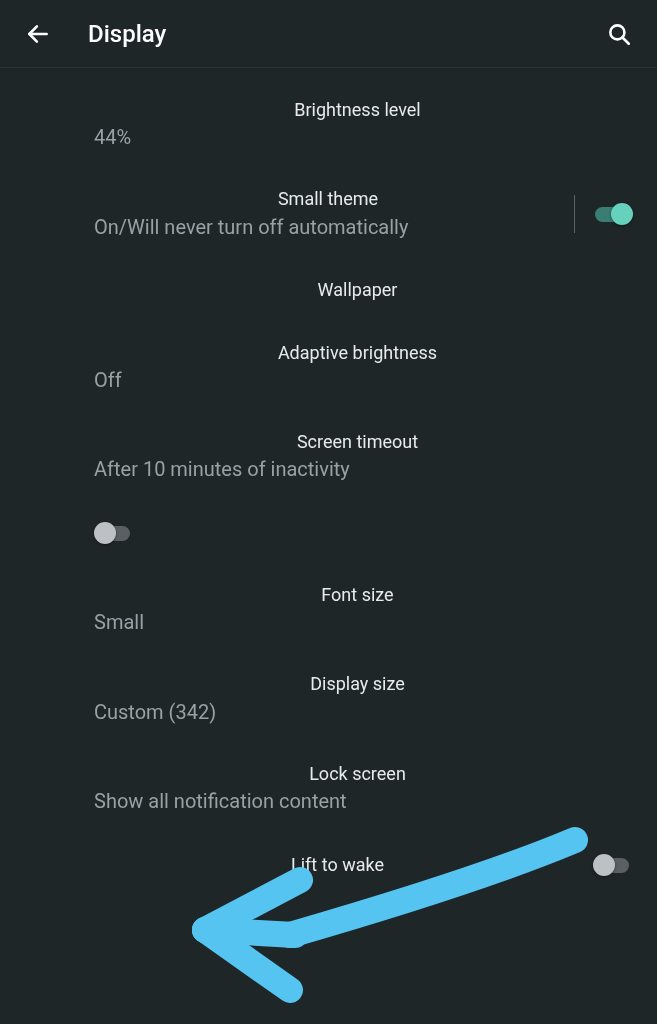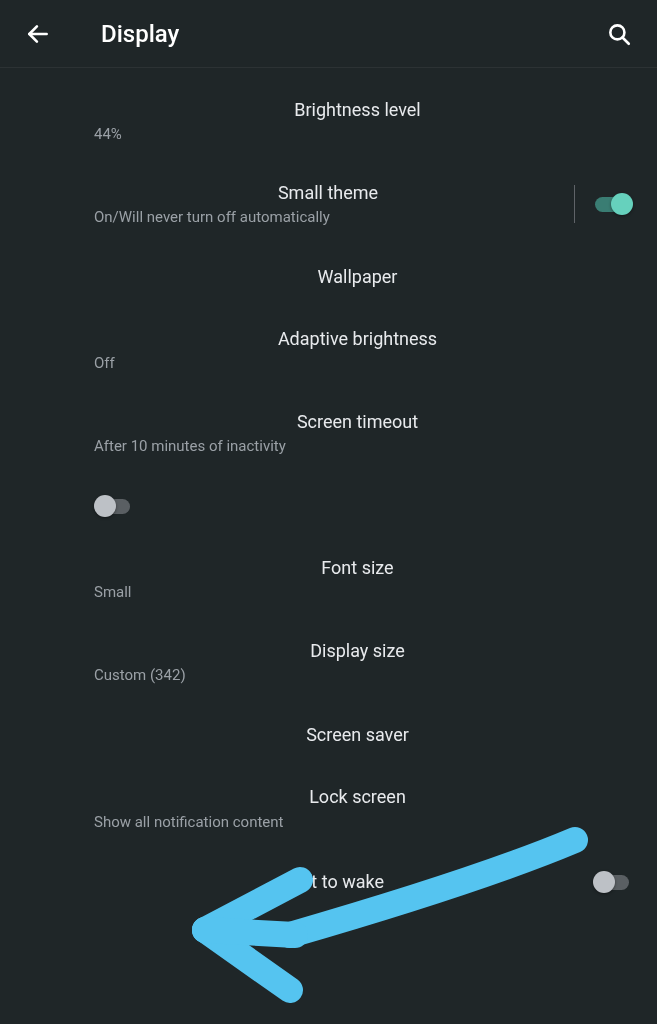--- a/index.html
+++ b/index.html
@@ -25,21 +25,21 @@
     display: flex;
     align-items: center;
     justify-content: center;
     cursor: pointer;
     color: #ffffff;
   }
   .title {
     font-size: 24px;
     font-weight: 500;
     color: #ffffff;
-    margin-left: 43px;
+    margin-left: 30px;
     flex: 1;
   }
   .search-btn {
     width: 40px;
     height: 40px;
     display: flex;
     align-items: center;
     justify-content: center;
     cursor: pointer;
     color: #ffffff;
@@ -62,21 +62,21 @@
     flex: 1;
     padding-right: 12px;
   }
   .primary {
     font-size: 18px;
     color: #e8eaed;
     line-height: 1.35;
     text-align: center;
   }
   .secondary {
-    font-size: 15px;
+    font-size: 20px;
     color: #9aa0a6;
     margin-top: 2px;
     line-height: 1.35;
   }
   .divider-v {
     width: 1px;
     height: 38px;
     background: #5f6368;
     margin-right: 18px;
   }
@@ -192,25 +192,20 @@
     </div>
   </div>
 
   <div class="item">
     <div class="text-block">
       <div class="primary">Display size</div>
       <div class="secondary">Custom (342)</div>
     </div>
   </div>
 
-  <div class="item single">
-    <div class="text-block">
-      <div class="primary">Screen saver</div>
-    </div>
-  </div>
 
   <div class="item">
     <div class="text-block">
       <div class="primary">Lock screen</div>
       <div class="secondary">Show all notification content</div>
     </div>
   </div>
 
   <div class="item single">
     <div class="text-block">

